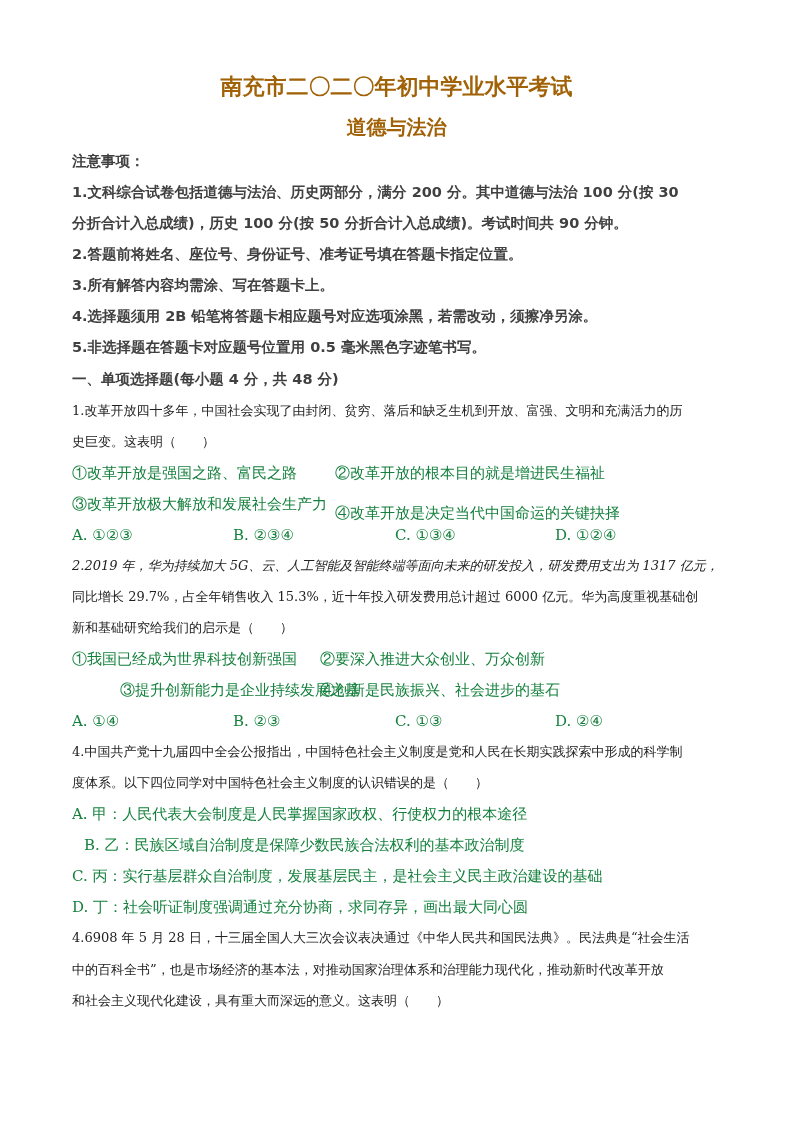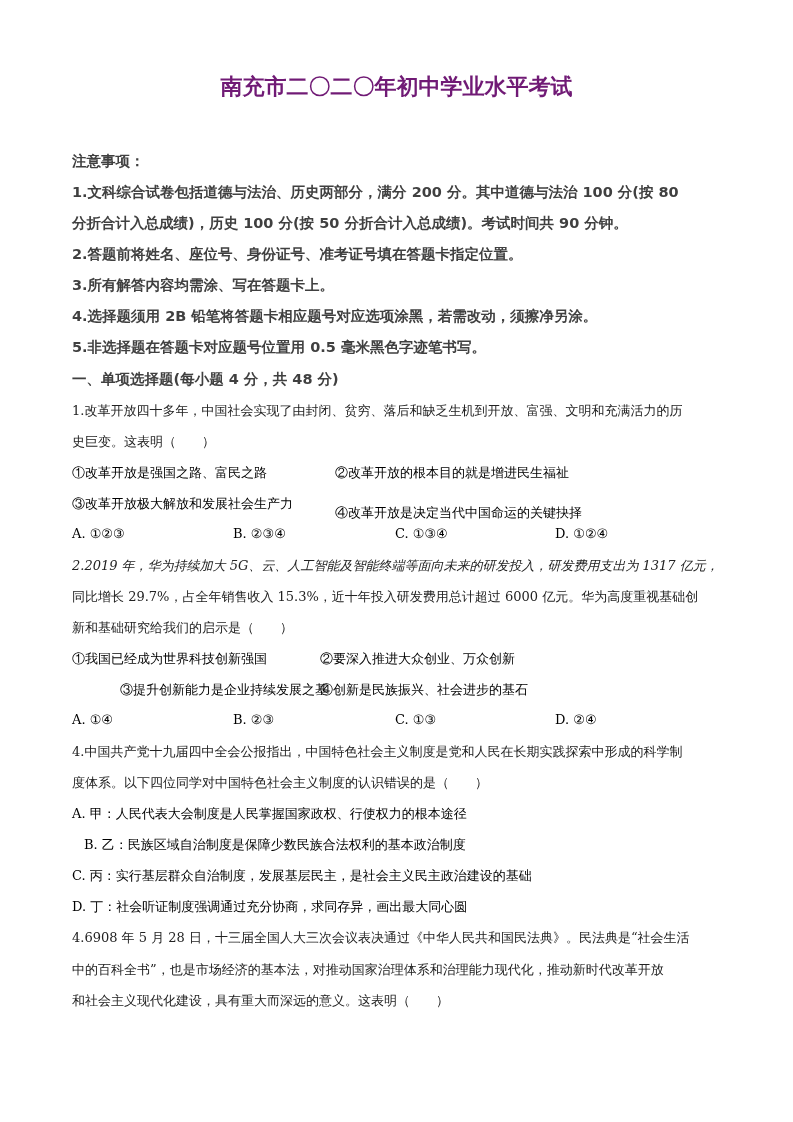--- a/index.html
+++ b/index.html
@@ -5,42 +5,43 @@
   html, body { margin: 0; padding: 0; background: #ffffff; }
   body {
     width: 793px; height: 1122px; position: relative; overflow: hidden;
     font-family: "DejaVu Serif", "Liberation Serif", serif;
     color: #111;
   }
   .page { position: absolute; left: 0; top: 0; width: 793px; height: 1122px; }
   .title {
     position: absolute; left: 0; width: 793px; text-align: center;
     font-family: "DejaVu Sans", "Liberation Sans", sans-serif;
-    font-weight: bold; color: #701a75;
+    font-weight: bold; color: #a16207;
   }
   .t1 { top: 72px; font-size: 22px; letter-spacing: 0px; }
   .t2 { top: 114px; font-size: 20px; }
   .line {
     position: absolute; left: 72px; white-space: nowrap;
   }
   .bold {
     font-family: "DejaVu Sans", "Liberation Sans", sans-serif;
     font-weight: bold; font-size: 14.5px; color: #404040;
   }
   .norm { font-size: 13px; color: #222; }
-  .opt { position: absolute; white-space: nowrap; font-size: 13px; color: #000000; }
+  .opt { position: absolute; white-space: nowrap; font-size: 15px; color: #15803d; }
 </style>
 </head>
 <body>
 
 <div class="page">
   <div class="title t1">南充市二〇二〇年初中学业水平考试</div>
+  <div class="title t2">道德与法治</div>
 
   <div class="line bold" style="top:152px;">注意事项：</div>
-  <div class="line bold" style="top:183px;">1.文科综合试卷包括道德与法治、历史两部分，满分 200 分。其中道德与法治 100 分(按 80</div>
+  <div class="line bold" style="top:183px;">1.文科综合试卷包括道德与法治、历史两部分，满分 200 分。其中道德与法治 100 分(按 30</div>
   <div class="line bold" style="top:214px;">分折合计入总成绩)，历史 100 分(按 50 分折合计入总成绩)。考试时间共 90 分钟。</div>
   <div class="line bold" style="top:245px;">2.答题前将姓名、座位号、身份证号、准考证号填在答题卡指定位置。</div>
   <div class="line bold" style="top:276px;">3.所有解答内容均需涂、写在答题卡上。</div>
   <div class="line bold" style="top:307px;">4.选择题须用 2B 铅笔将答题卡相应题号对应选项涂黑，若需改动，须擦净另涂。</div>
   <div class="line bold" style="top:338px;">5.非选择题在答题卡对应题号位置用 0.5 毫米黑色字迹笔书写。</div>
   <div class="line bold" style="top:370px;">一、单项选择题(每小题 4 分，共 48 分)</div>
 
   <div>
     <div class="line norm" style="top:402px;">1.改革开放四十多年，中国社会实现了由封闭、贫穷、落后和缺乏生机到开放、富强、文明和充满活力的历</div>
     <div class="line norm" style="top:433px;">史巨变。这表明（　　）</div>

